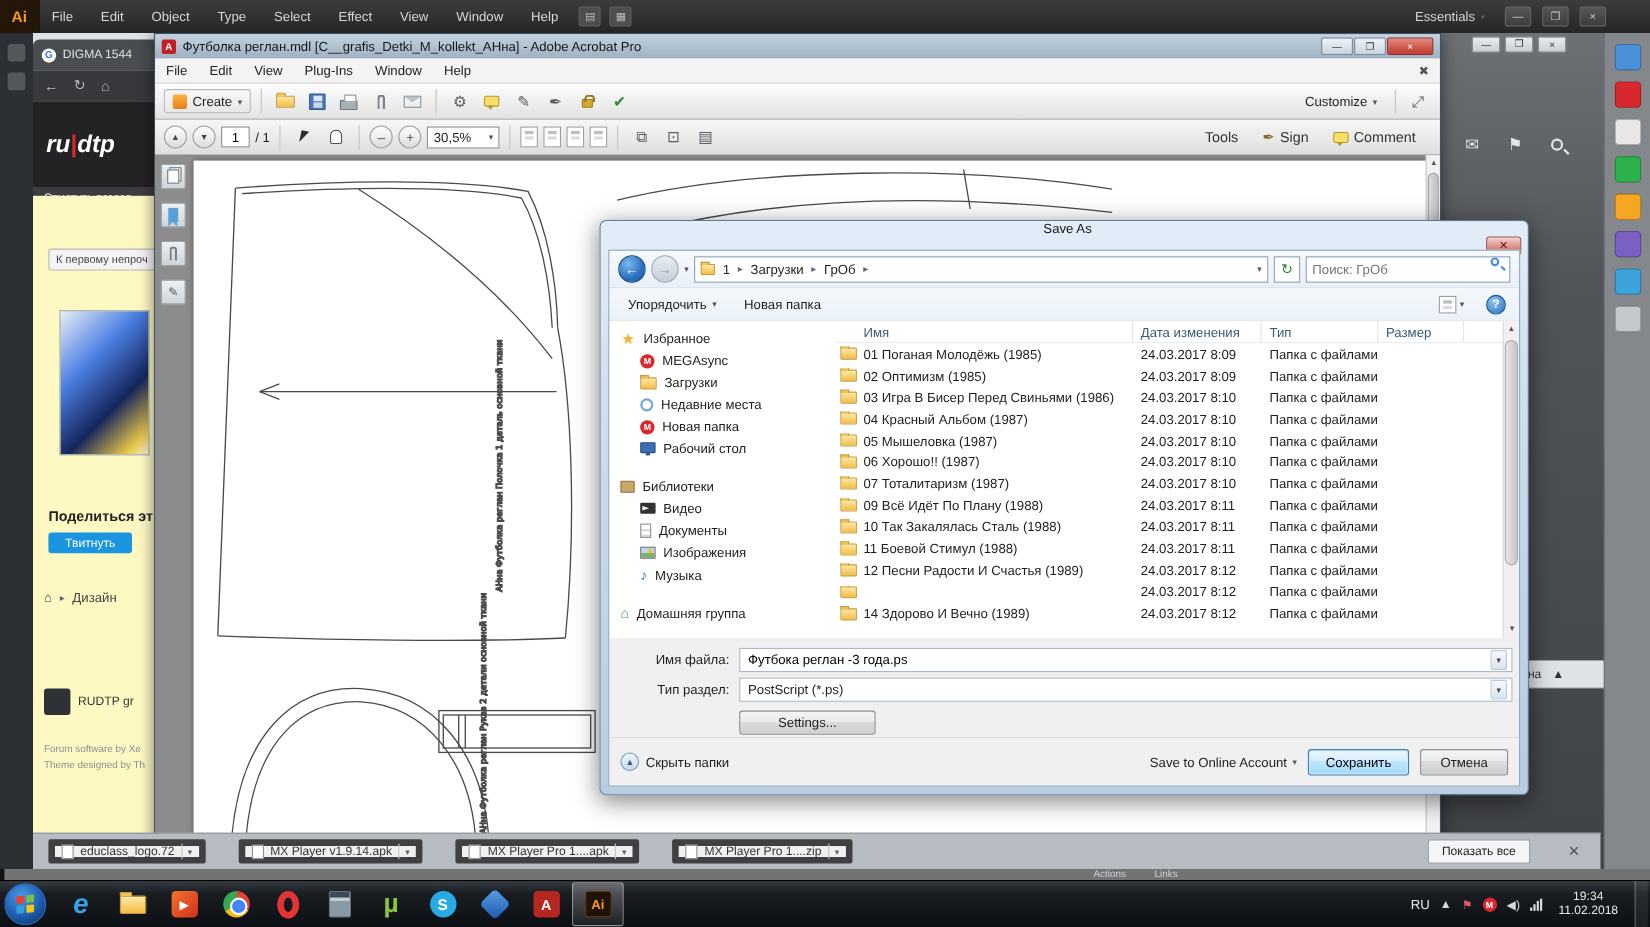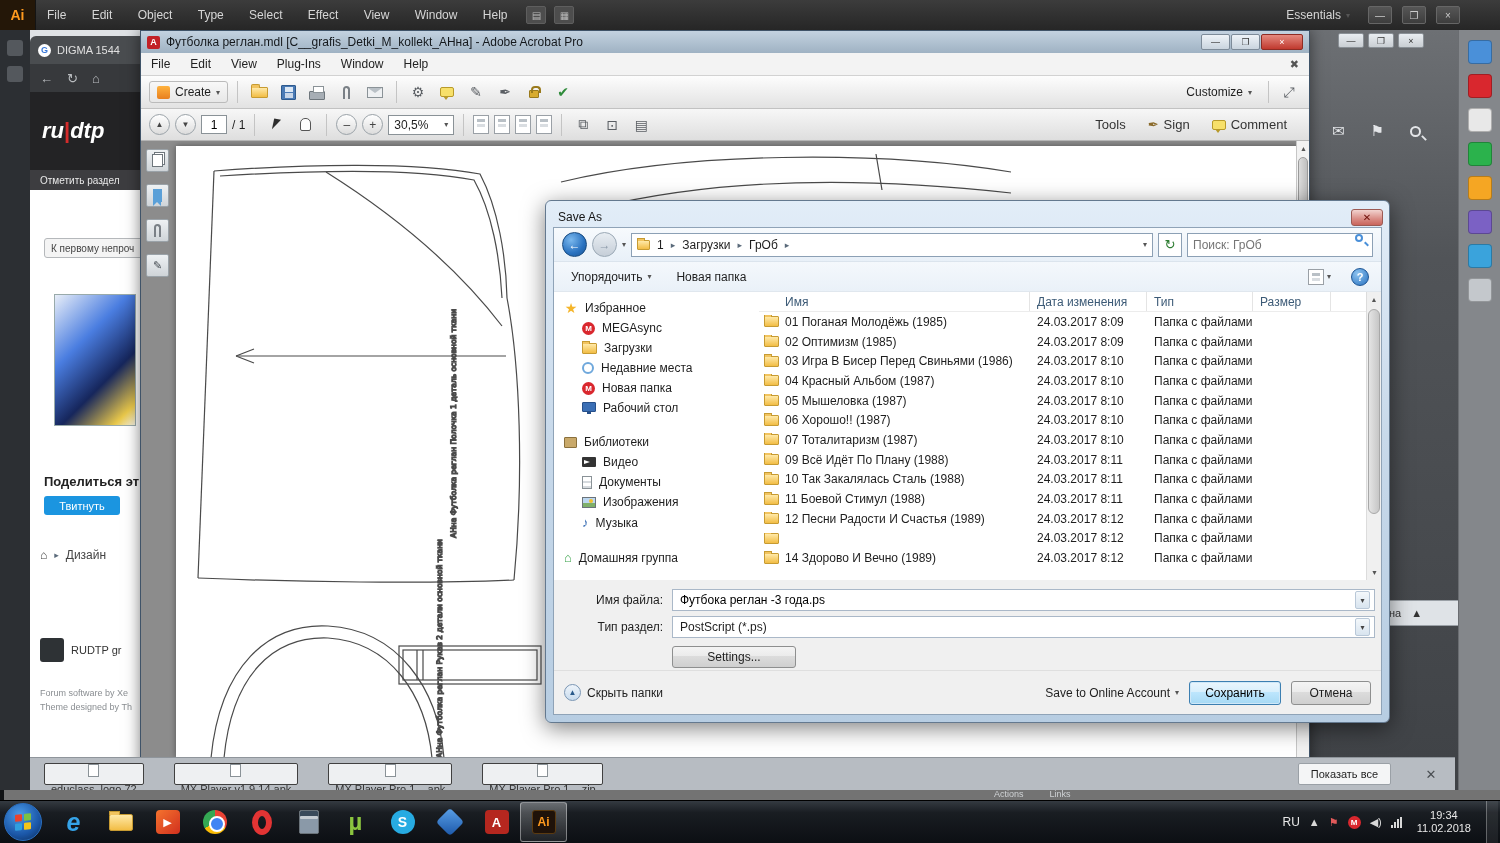--- a/index.html
+++ b/index.html
@@ -25,21 +25,21 @@
 .b-fav{width:13px;height:13px;border-radius:50%;background:#fff;color:#3a79d8;font-weight:bold;font-size:9px;
   display:flex;align-items:center;justify-content:center;flex:none;}
 .b-toolbar{position:absolute;left:30px;top:34px;width:120px;height:28px;background:#37393c;display:flex;
   align-items:center;gap:14px;padding:0 10px;color:#b9bcbf;font-size:13px;}
 .b-head{position:absolute;left:30px;top:62px;width:120px;height:78px;background:#232325;display:flex;
   flex-direction:column;justify-content:center;padding-left:12px;}
 .b-logo{font-size:22px;font-weight:bold;color:#fff;font-style:italic;}
 .b-logo em{color:#d42b2b;font-style:normal;}
 .b-mark{position:absolute;left:30px;top:140px;width:120px;height:20px;background:#3d3d40;color:#e8e8e8;
   font-size:10px;display:flex;align-items:center;padding-left:10px;}
-.b-content{position:absolute;left:30px;top:160px;width:120px;height:600px;background:#ffffff;}
+.b-content{position:absolute;left:30px;top:148px;width:120px;height:600px;background:#fef9c3;}
 .b-chip{position:absolute;left:14px;top:48px;width:102px;height:20px;background:#f4f4f4;border:1px solid #b5b8bb;
   border-radius:3px;font-size:10px;display:flex;align-items:center;padding-left:6px;color:#444;white-space:nowrap;overflow:hidden;}
 .b-img{position:absolute;left:24px;top:104px;width:82px;height:132px;border:1px solid #9aa;
   background:linear-gradient(135deg,#e8eef8 0%,#4a7de0 35%,#16265c 65%,#e8c74a 90%,#f4f0e0 100%);}
 .b-share{position:absolute;left:14px;top:284px;font-size:13px;font-weight:bold;color:#222;white-space:nowrap;}
 .b-tweet{position:absolute;left:14px;top:306px;width:76px;height:19px;background:#1b95e0;border-radius:3px;
   color:#fff;font-size:11px;display:flex;align-items:center;justify-content:center;gap:4px;}
 .b-crumb{position:absolute;left:10px;top:358px;display:flex;align-items:center;gap:7px;color:#444;font-size:12px;white-space:nowrap;}
 .b-prof{position:absolute;left:10px;top:408px;display:flex;align-items:center;gap:7px;font-size:11px;color:#333;white-space:nowrap;margin-top:40px;}
 .b-ava{width:24px;height:24px;background:#2e3235;border-radius:3px;flex:none;}
@@ -114,21 +114,21 @@
 .pagei{width:11px;height:13px;background:#fff;border:1px solid #6e767c;box-shadow:2px -2px 0 -1px #fff,2px -2px 0 0 #6e767c;}
 .doc{position:absolute;left:0;top:110px;right:0;bottom:0;background:#8c8c8c;overflow:hidden;}
 .page{position:absolute;left:35px;top:5px;width:1122px;height:612px;background:#fff;box-shadow:0 0 6px rgba(0,0,0,.4);}
 .vscroll{position:absolute;right:0;top:110px;width:13px;bottom:0;background:#f2f2f2;border-left:1px solid #c6c6c6;}
 .vthumb{position:absolute;left:1px;top:16px;width:10px;height:190px;background:linear-gradient(90deg,#dcdcdc,#bfbfbf);border:1px solid #9a9a9a;border-radius:5px;}
 .varrow{position:absolute;left:0;width:13px;height:14px;display:flex;align-items:center;justify-content:center;font-size:7px;color:#555;}
 
 .dlg{position:absolute;left:545px;top:200px;width:845px;height:523px;z-index:4;border-radius:6px;
   background:linear-gradient(180deg,#e2edf8 0%,#c8d9ea 45%,#b7cde2 100%);border:1px solid #64798f;
   box-shadow:0 5px 22px rgba(0,0,0,.5);}
-.dlg-title{height:32px;display:flex;align-items:center;padding:0 6px 0 12px;font-size:12px;color:#141414;}
+.dlg-title{height:32px;display:flex;align-items:center;padding:0 6px 0 12px;font-size:12px;color:#141414;flex-direction:column;}
 .dlg-close{margin-left:auto;width:32px;height:17px;border:1px solid #9c5a54;border-radius:3px;
   background:linear-gradient(#f2d3cf,#d98b84 60%,#c9655c);color:#6e0f0a;font-size:10px;font-weight:bold;
   display:flex;align-items:center;justify-content:center;}
 .dlg-body{position:absolute;left:7px;right:7px;top:26px;bottom:7px;background:#f0f0f0;border:1px solid #8fa3b7;overflow:hidden;}
 .d-nav{height:34px;background:linear-gradient(#f7fafd,#e8f0f8);border-bottom:1px solid #dbe4ed;
   display:flex;align-items:center;padding:0 8px;gap:5px;}
 .nav-circ{width:25px;height:25px;border-radius:50%;flex:none;display:flex;align-items:center;justify-content:center;
   font-size:12px;color:#fff;}
 .back{background:radial-gradient(circle at 35% 30%,#7ab8ee,#2a72c0 60%,#1b5494);border:1px solid #174a80;}
 .fwd{background:linear-gradient(#e8edf2,#c5ced8);border:1px solid #9aa8b5;color:#8a99a8;}
@@ -201,22 +201,22 @@
   color:#2a5a8a;font-size:8px;display:flex;align-items:center;justify-content:center;}
 .d-footer .sp{flex:1;}
 .saveonline{display:flex;align-items:center;gap:5px;}
 .btn-save{width:92px;height:24px;border:1px solid #3c7fb1;border-radius:3px;
   background:linear-gradient(#eaf6fd,#d7effc 45%,#bde6fd 46%,#a6d9f4);box-shadow:0 0 0 1px #cfe8f8 inset;font-size:12px;
   display:inline-flex;align-items:center;justify-content:center;}
 .btn-cancel{width:80px;height:24px;}
 
 .shelf{position:absolute;left:30px;top:757px;width:1425px;height:33px;background:#b7bcc2;border-top:1px solid #8f959b;
   z-index:5;display:flex;align-items:center;gap:30px;padding:0 14px;}
-.dl-item{height:22px;background:#eef0f2;border:1px solid #404040;border-radius:2px;display:flex;align-items:center;
-  gap:6px;padding:0 6px;font-size:11px;color:#333;white-space:nowrap;flex-direction:column;}
+.dl-item{height:22px;background:#eef0f2;border:6px solid #404040;border-radius:2px;display:flex;align-items:center;
+  gap:6px;padding:0 6px;font-size:11px;color:#333;white-space:nowrap;}
 .dl-file{width:11px;height:13px;background:#fff;border:1px solid #8a9297;flex:none;}
 .dl-caret{font-size:8px;color:#5f6368;border-left:1px solid #c4c8cc;padding-left:5px;height:14px;display:flex;align-items:center;}
 .showall{margin-left:auto;height:22px;padding:0 12px;background:#f4f5f6;border:1px solid #9aa0a6;border-radius:2px;
   font-size:11px;display:flex;align-items:center;}
 .shelf-close{width:20px;text-align:center;color:#4a4e52;font-size:13px;}
 
 .substrip{position:absolute;left:4px;top:790px;width:1500px;height:14px;background:#737373;z-index:5;color:#cfd2d5;
   font-size:9px;overflow:hidden;}
 .substrip div{position:absolute;left:990px;top:-1px;display:flex;gap:26px;}
 .taskbar{position:absolute;left:0;top:800px;width:1500px;height:43px;z-index:6;border-top:1px solid #000;

